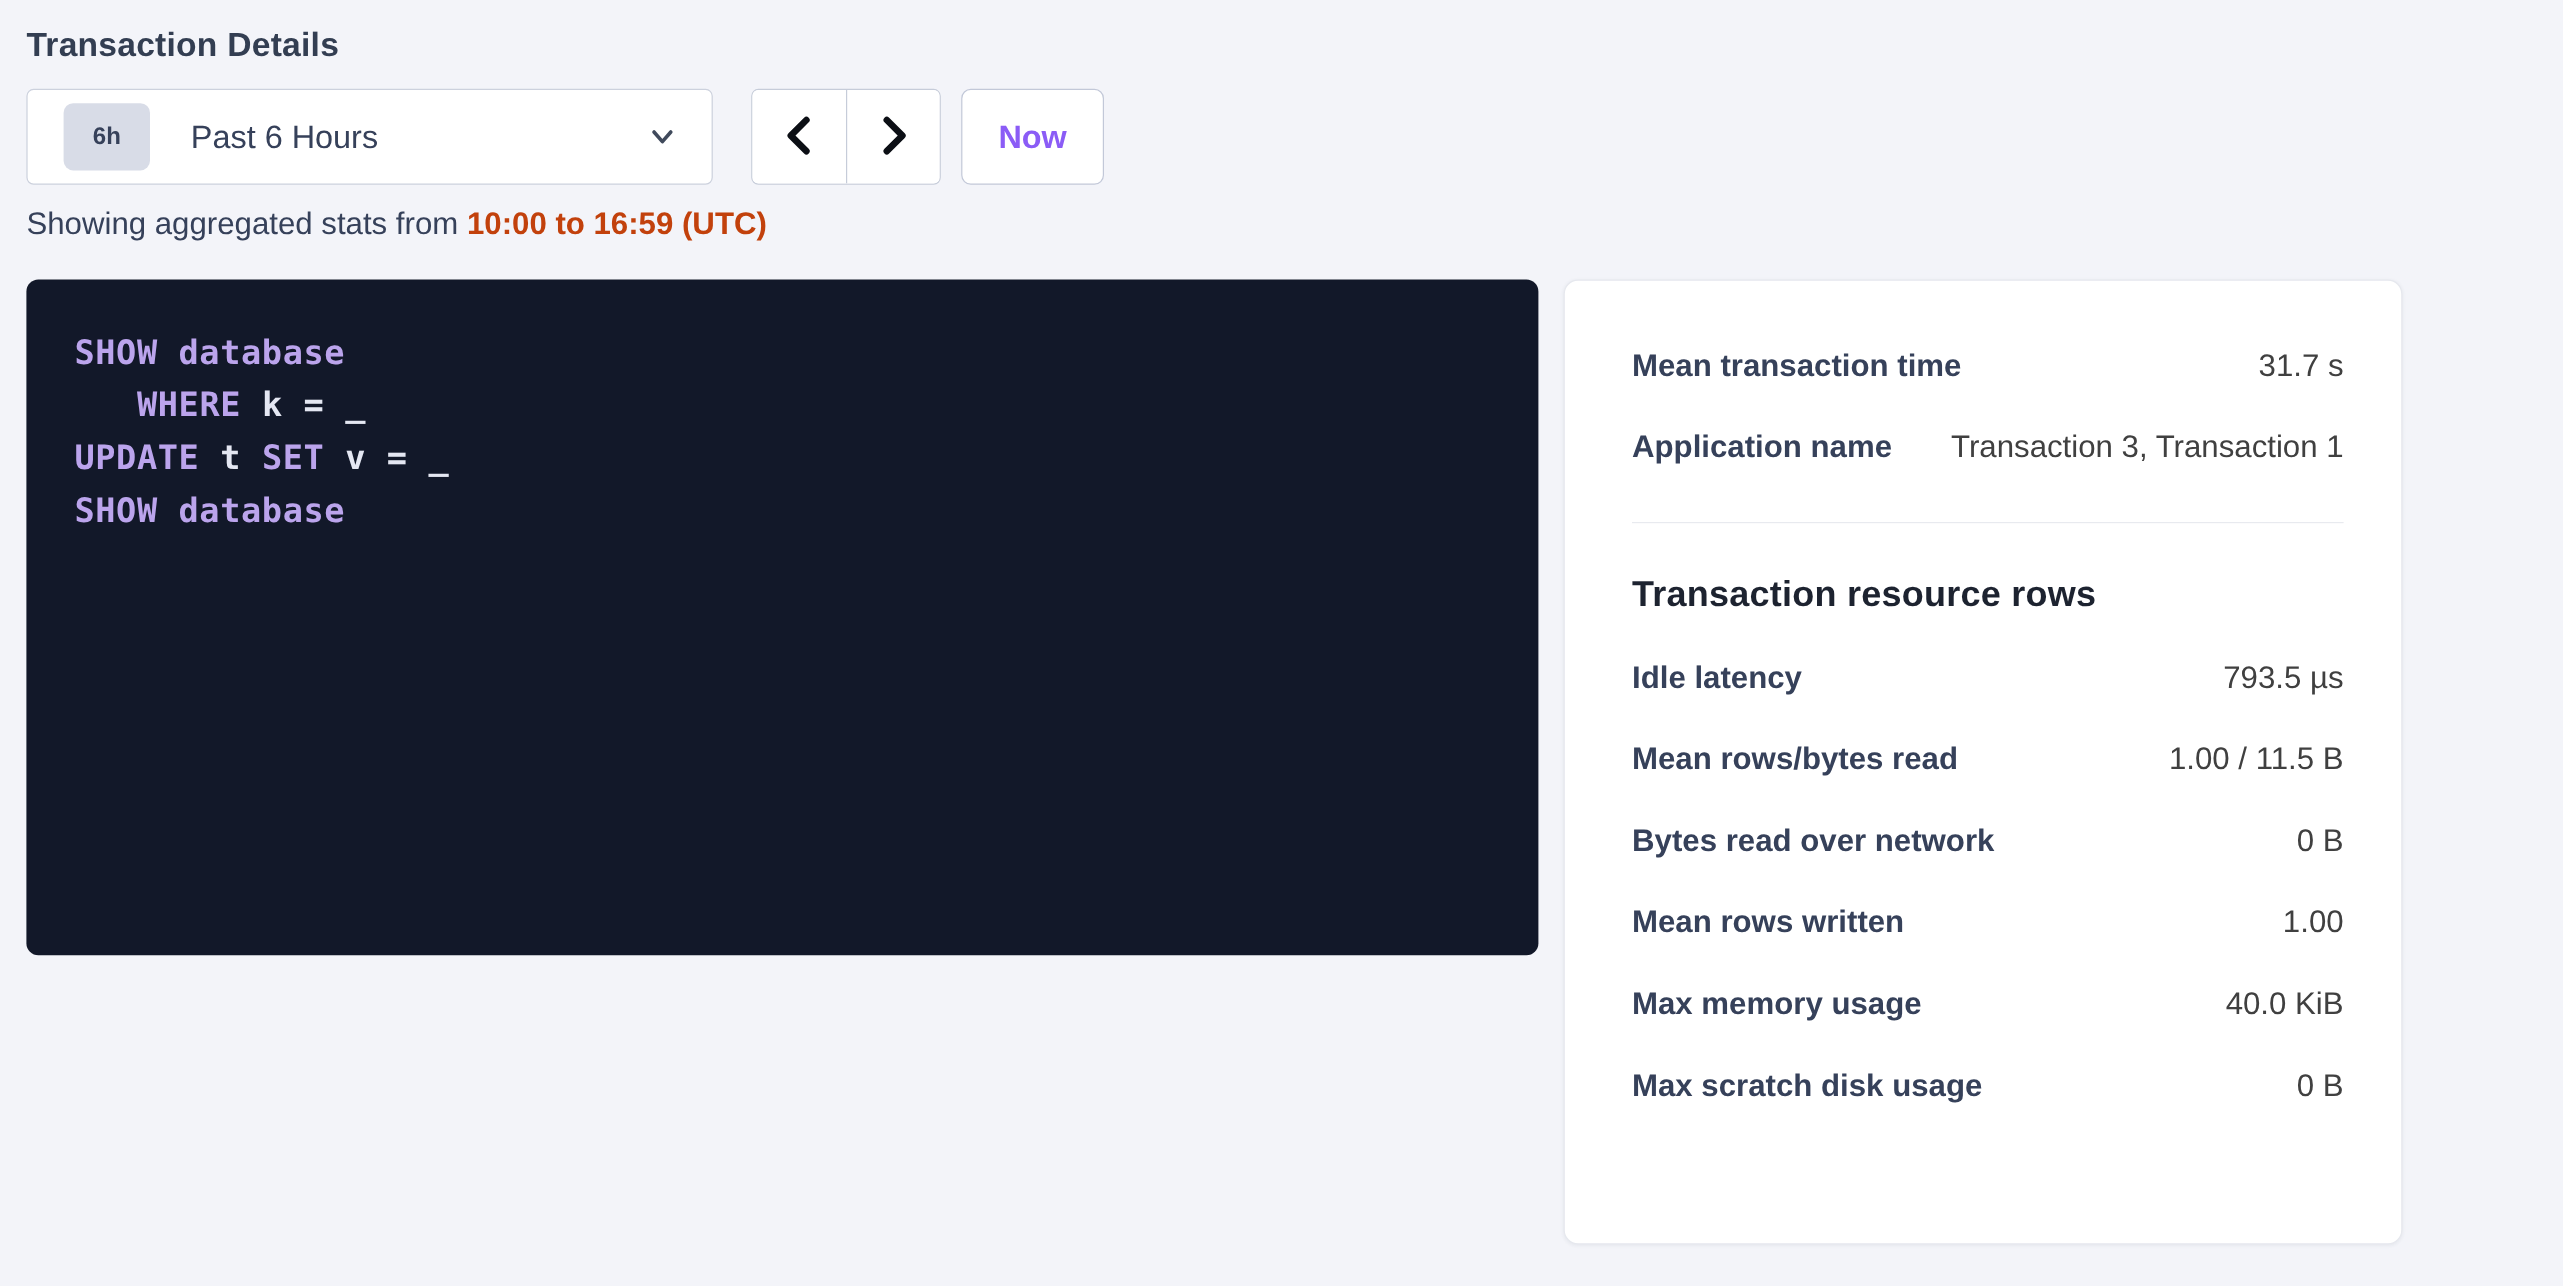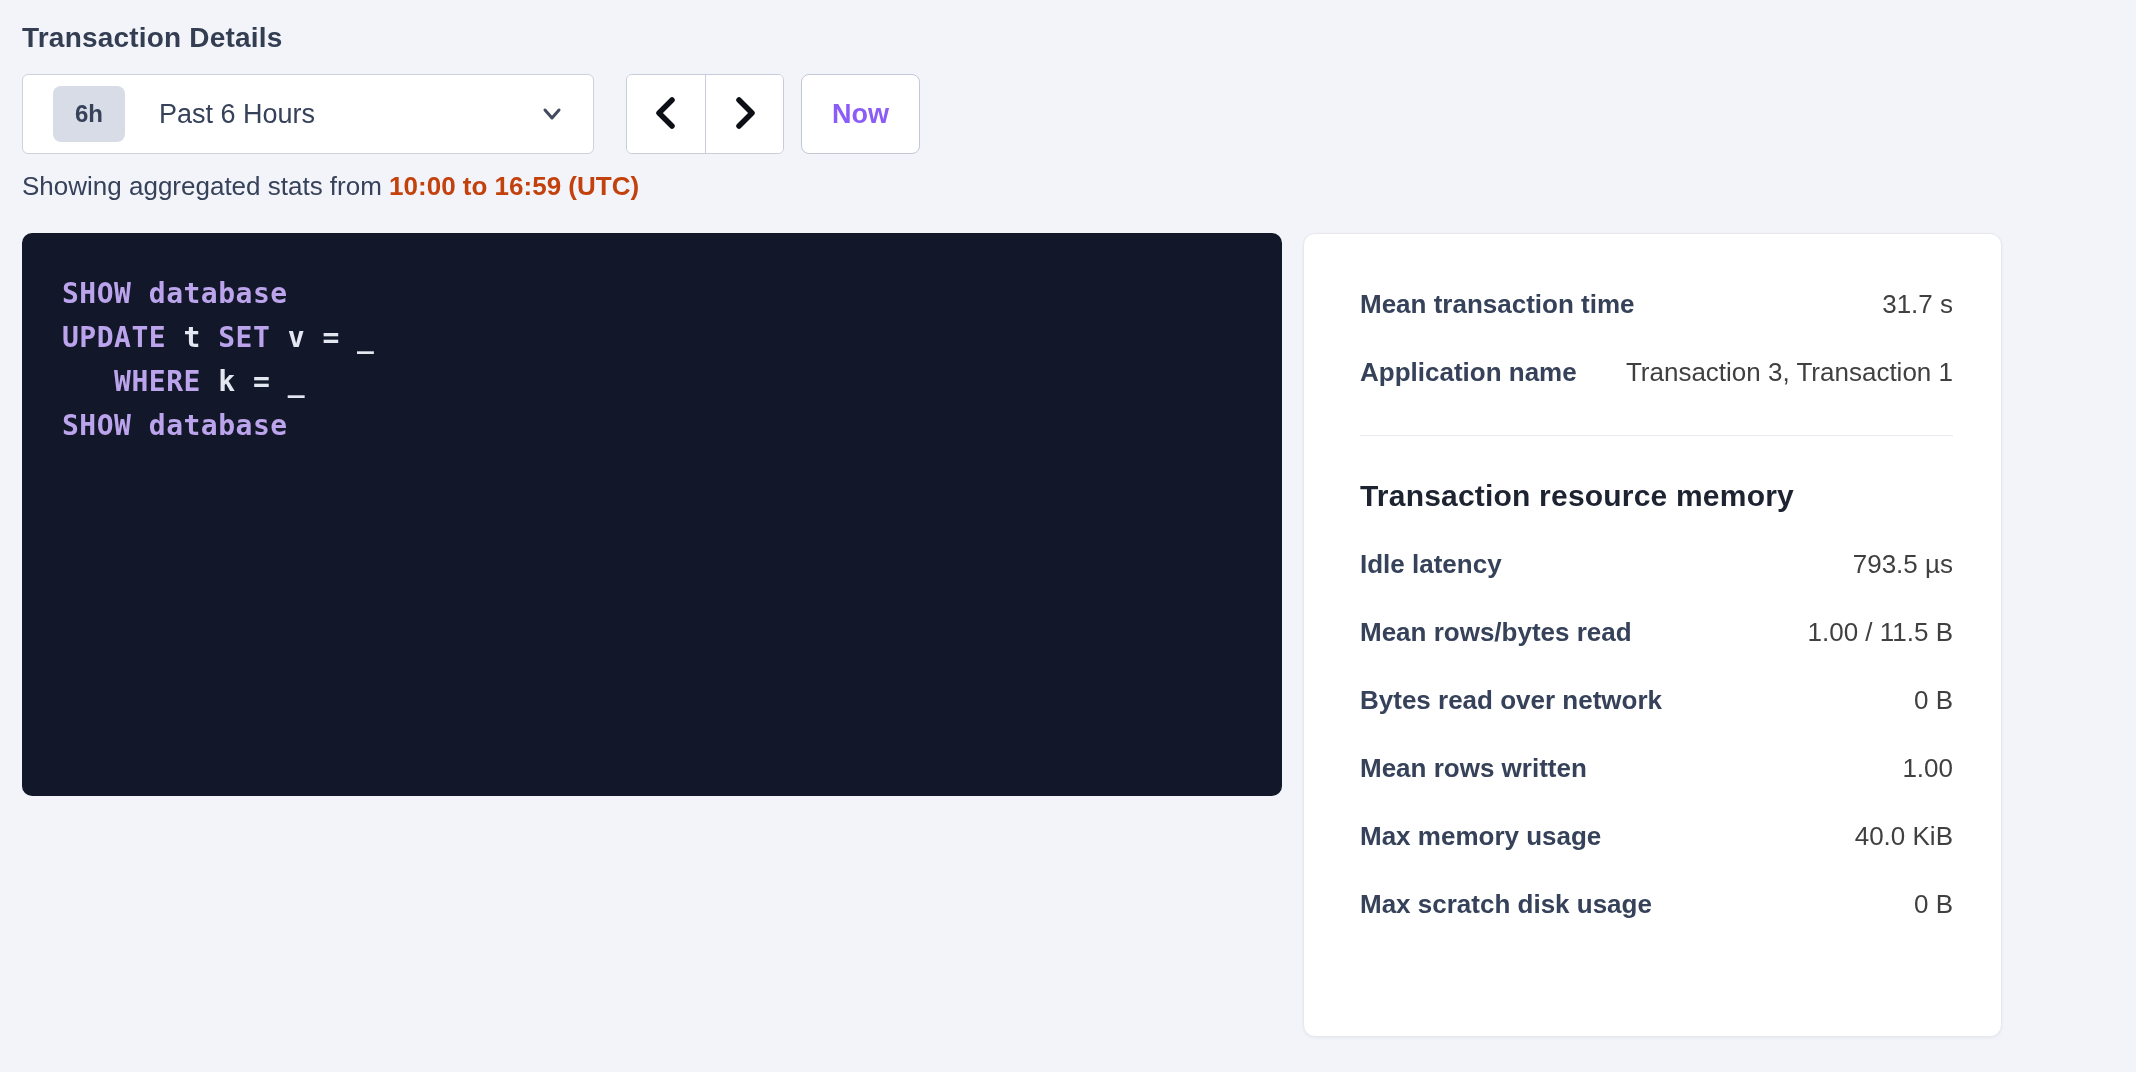--- a/index.html
+++ b/index.html
@@ -35,21 +35,21 @@
     border-radius: 6px;
     display: flex;
     align-items: center;
     padding: 0 28px 0 30px;
     cursor: pointer;
   }
   .time-badge {
     background: #d8dce7;
     color: #36415a;
     font-weight: 700;
-    font-size: 24px;
+    font-size: 20px;
     border-radius: 8px;
     height: 56px;
     min-width: 72px;
     display: flex; align-items: center; justify-content: center;
     padding: 0 14px;
   }
   .time-label {
     margin-left: 34px;
     font-size: 27px;
     color: #36415a;
@@ -205,38 +205,38 @@
 
     <button class="now-btn">Now</button>
   </div>
 
   <div class="stats-caption"><span>Showing aggregated stats from </span><b>10:00 to 16:59 (UTC)</b></div>
 
   <div class="main">
 
     <div class="sql-box">
         <div class="code-line"><span class="tok-kw">SHOW database</span></div>
+        <div class="code-line"><span class="tok-id">   </span><span class="tok-kw">WHERE</span><span class="tok-id"> k = _</span></div>
         <div class="code-line"><span class="tok-kw">UPDATE</span><span class="tok-id"> t </span><span class="tok-kw">SET</span><span class="tok-id"> v = _</span></div>
-        <div class="code-line"><span class="tok-id">   </span><span class="tok-kw">WHERE</span><span class="tok-id"> k = _</span></div>
         <div class="code-line"><span class="tok-kw">SHOW database</span></div>
       </div>
 
     <div class="details-card">
       <div>
           <div class="stat-row">
             <span class="stat-label">Mean transaction time</span>
             <span class="stat-value">31.7 s</span>
           </div>
           <div class="stat-row">
             <span class="stat-label">Application name</span>
             <span class="stat-value">Transaction 3, Transaction 1</span>
           </div>
         </div>
       <hr class="card-divider">
-      <div class="section-title">Transaction resource memory</div>
+      <div class="section-title">Transaction resource rows</div>
       <div>
           <div class="stat-row">
             <span class="stat-label">Idle latency</span>
             <span class="stat-value">793.5 µs</span>
           </div>
           <div class="stat-row">
             <span class="stat-label">Mean rows/bytes read</span>
             <span class="stat-value">1.00 / 11.5 B</span>
           </div>
           <div class="stat-row">

